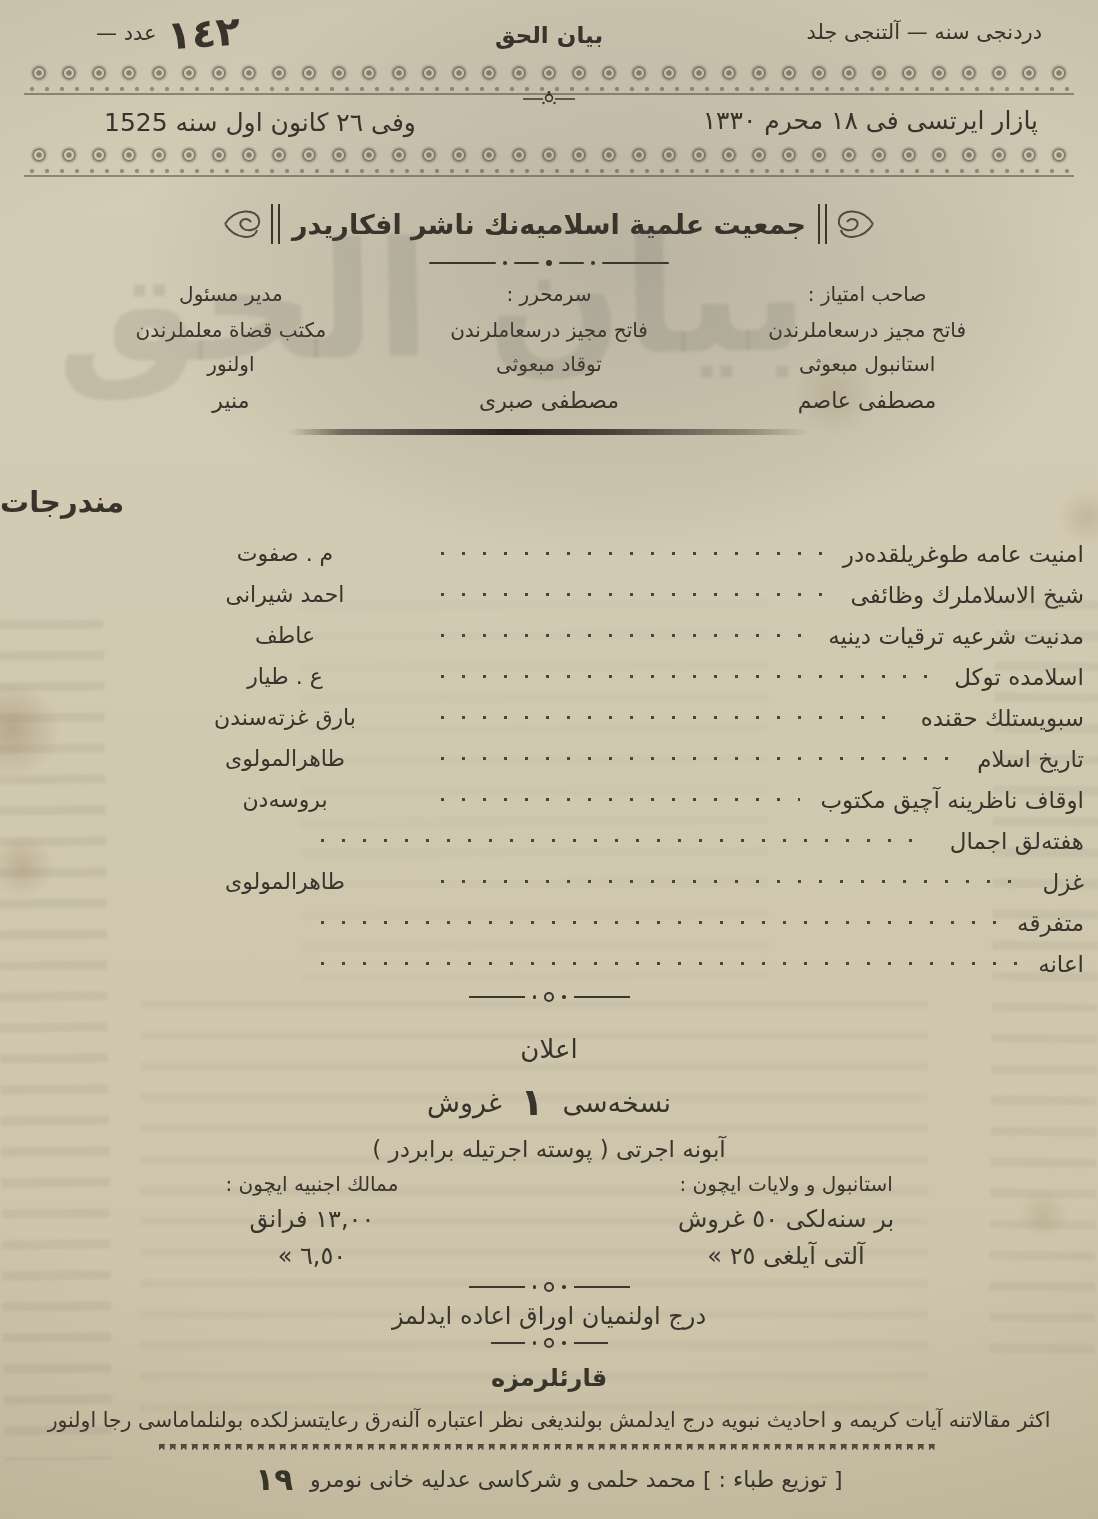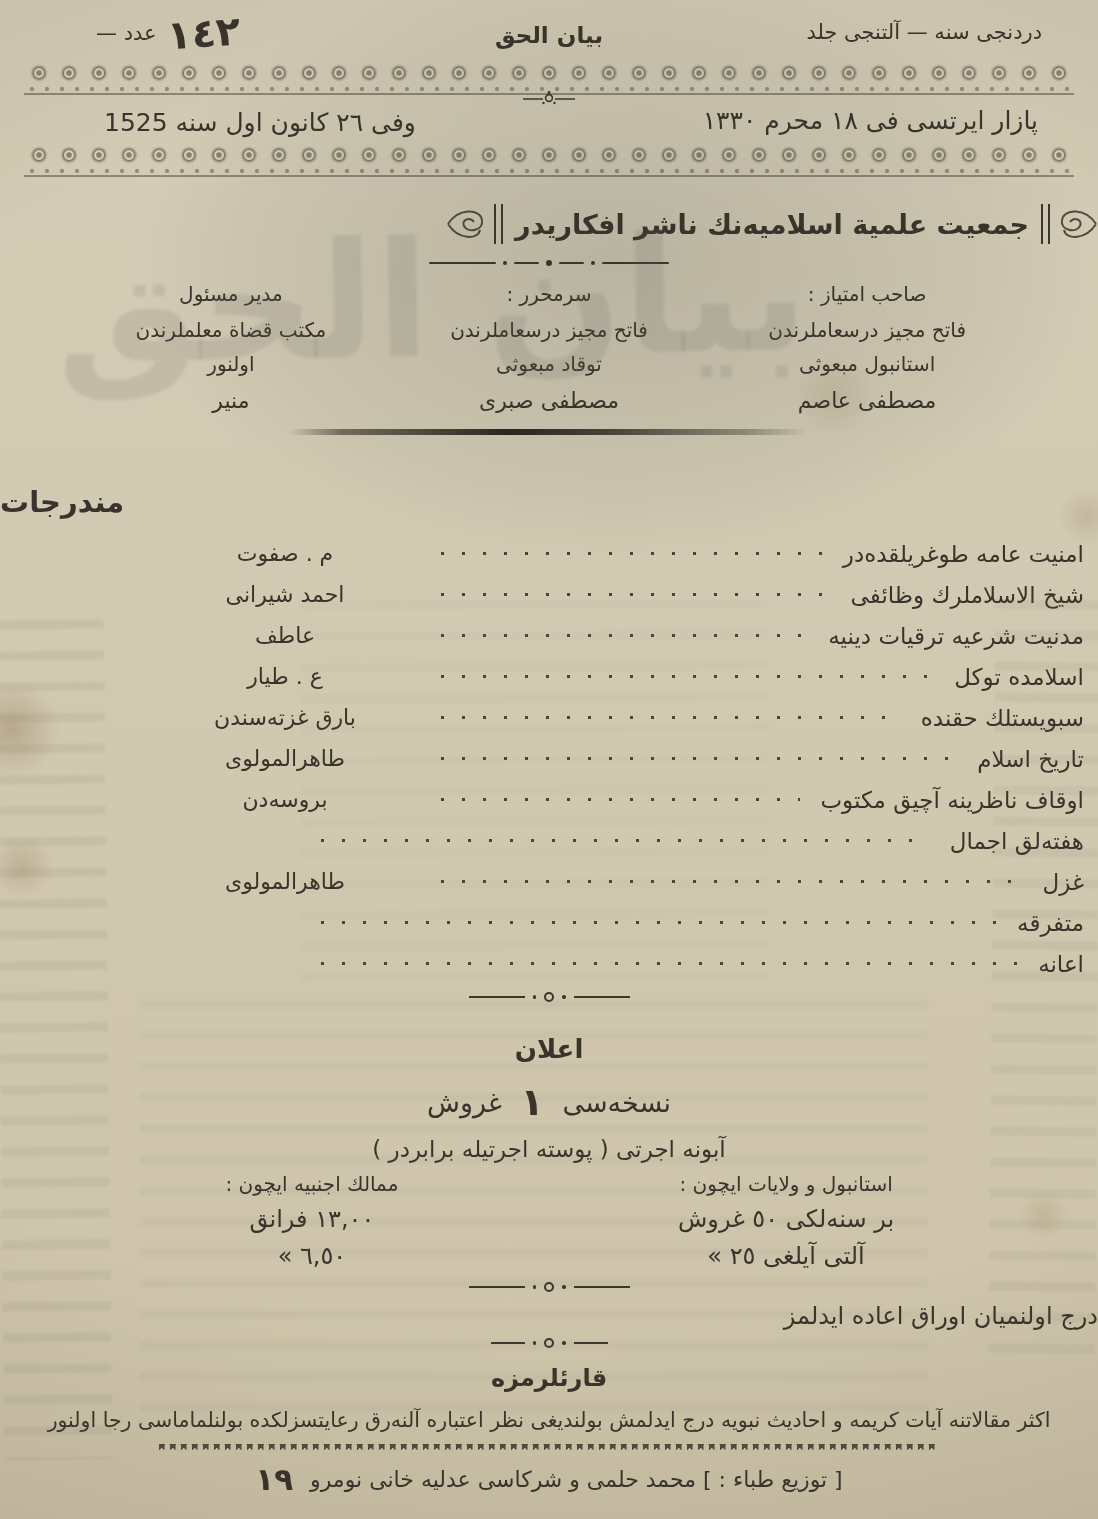--- a/index.html
+++ b/index.html
@@ -45,21 +45,21 @@
   .issue{position:absolute;left:56px;top:0;display:flex;align-items:center;gap:10px;direction:rtl;}
   .issue-label{font-size:21px;}
   .issue-number{font-size:40px;font-weight:bold;letter-spacing:2px;transform:rotate(-4deg);}
 
   .date-row{position:relative;height:44px;margin:0 56px;}
   .date-hijri{position:absolute;right:4px;top:8px;font-size:25px;}
   .date-rumi{position:absolute;left:48px;top:10px;font-size:25px;}
   .crest{position:absolute;left:0;right:0;top:-8px;text-align:center;pointer-events:none;}
 
   
-  .motto-row{margin-top:16px;display:flex;justify-content:flex-start;align-items:center;gap:6px;height:56px;}
+  .motto-row{margin-top:16px;display:flex;justify-content:center;align-items:center;gap:6px;height:56px;}
   .motto-bars{height:40px;width:9px;border-right:2px solid #3a362c;border-left:2px solid #3a362c;box-sizing:border-box;}
   .motto-text{font-size:27px;font-weight:bold;padding:0 6px;}
   .curl{opacity:.85}
 
   .mini-rule{margin:8px auto 0;width:240px;height:6px;display:flex;align-items:center;justify-content:center;gap:7px;}
   .mini-rule .seg{height:2px;background:#3a362c;border-radius:1px;}
   .mini-rule .seg.l{width:70px;} .mini-rule .seg.s{width:26px;}
   .mini-rule .pt{width:4px;height:4px;border-radius:50%;background:#3a362c;}
   .mini-rule .pt.b{width:6px;height:6px;}
 
@@ -84,31 +84,31 @@
   .toc-author.empty{min-width:150px;}
 
   
   .orn-div{display:flex;justify-content:center;align-items:center;gap:8px;height:14px;}
   .orn-div .ln{width:56px;height:1.6px;background:#3a362c;}
   .orn-div .pt{width:3.5px;height:3.5px;border-radius:50%;background:#3a362c;}
   .orn-div .medal{width:10px;height:10px;border-radius:50%;border:2px solid #3a362c;box-sizing:border-box;}
   .mt6{margin-top:6px;} .mt10{margin-top:10px;}
 
   
-  .announce-heading{margin-top:30px;text-align:center;font-size:26px;font-weight:bold;}
+  .announce-heading{margin-top:30px;text-align:center;font-size:26px;font-weight:normal;}
   .price-line{margin-top:16px;text-align:center;font-size:27px;}
   .price-line .big-num{font-size:38px;font-weight:bold;padding:0 10px;vertical-align:-3px;}
   .subs-line{margin-top:12px;text-align:center;font-size:23px;}
   .price-cols{display:flex;justify-content:space-between;margin:10px 110px 0;}
   .price-col{width:46%;text-align:center;}
   .price-col .hd{font-size:20px;}
   .price-col .rw{font-size:24px;margin-top:9px;}
 
   
-  .no-return{margin-top:8px;font-size:24px;}
+  .no-return{margin-top:8px;text-align:center;font-size:24px;}
   .readers-heading{margin-top:14px;text-align:center;font-size:24px;font-weight:bold;}
   .readers-text{margin:16px 38px 0;text-align:center;font-size:20.5px;}
   .zigzag{margin:12px auto 0;width:780px;height:7px;opacity:.85;
     background:
       linear-gradient(-45deg, transparent 72%, #3c382e 72%) 0 0 / 11px 11px repeat-x,
       linear-gradient(45deg, transparent 72%, #3c382e 72%) 5.5px 0 / 11px 11px repeat-x;}
   .imprint{margin-top:10px;text-align:center;font-size:22px;}
   .imprint .big-num{font-size:31px;font-weight:bold;padding-right:10px;vertical-align:-3px;}
 
   svg{display:block}

